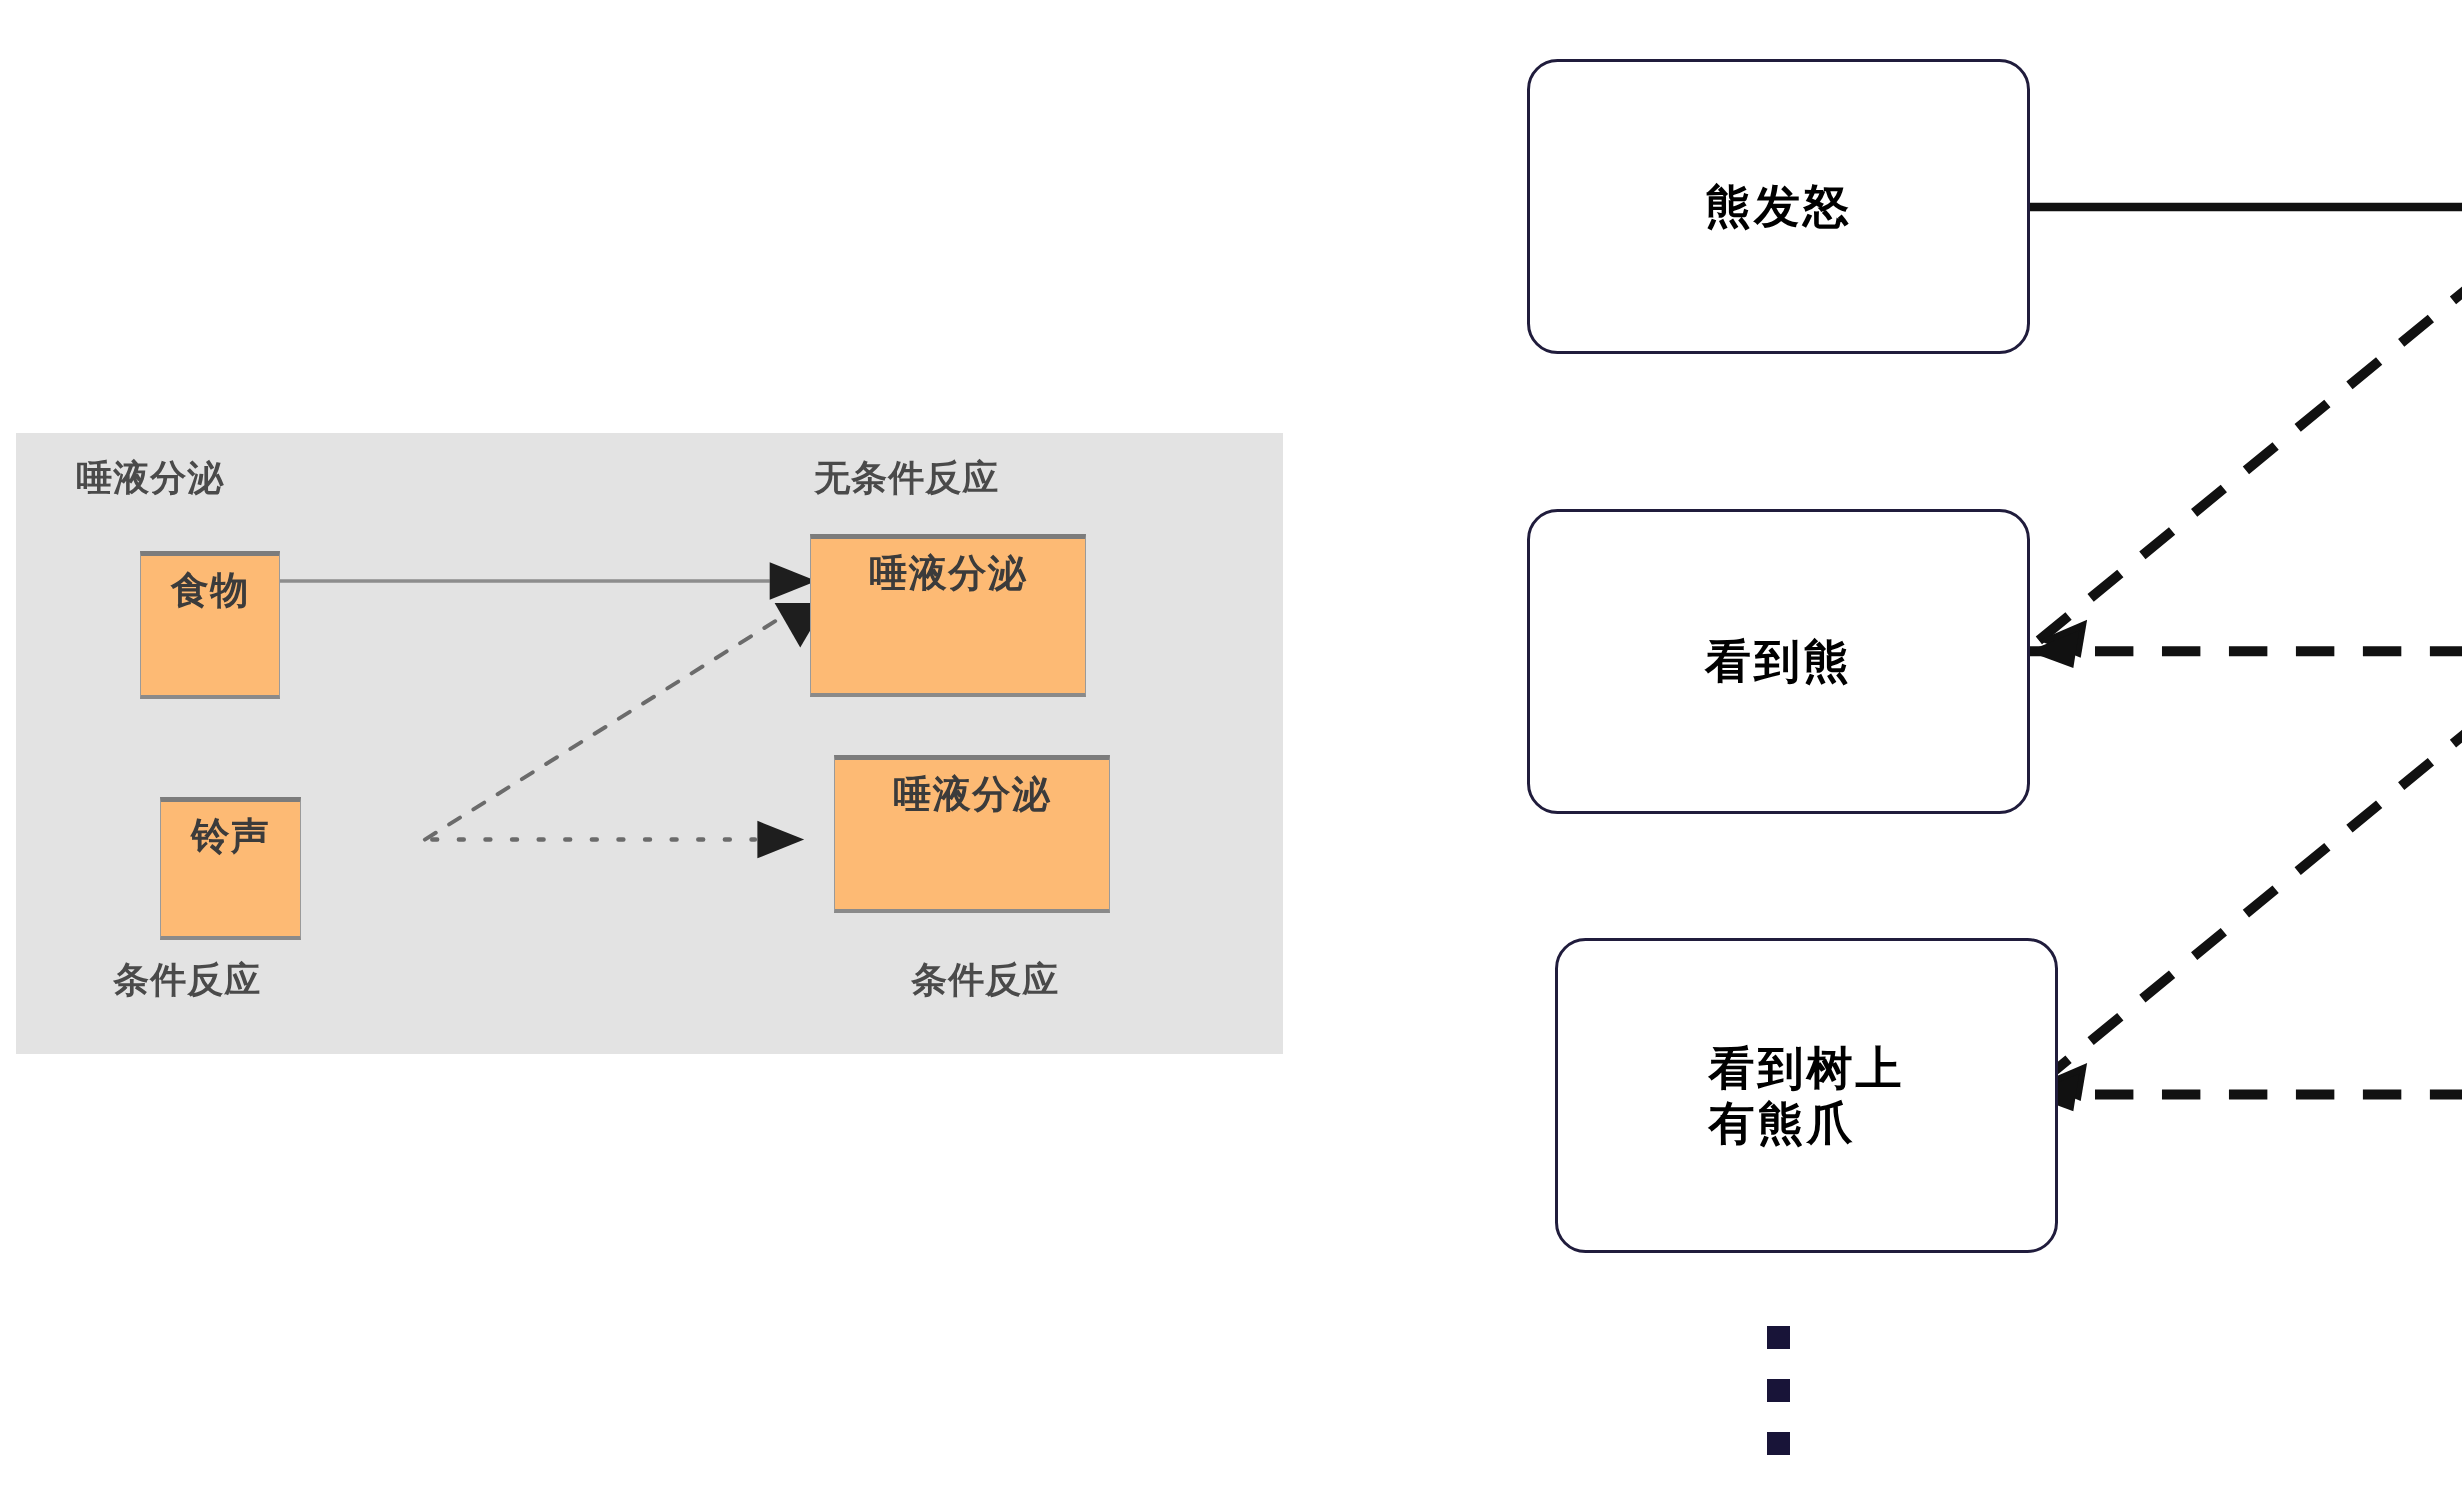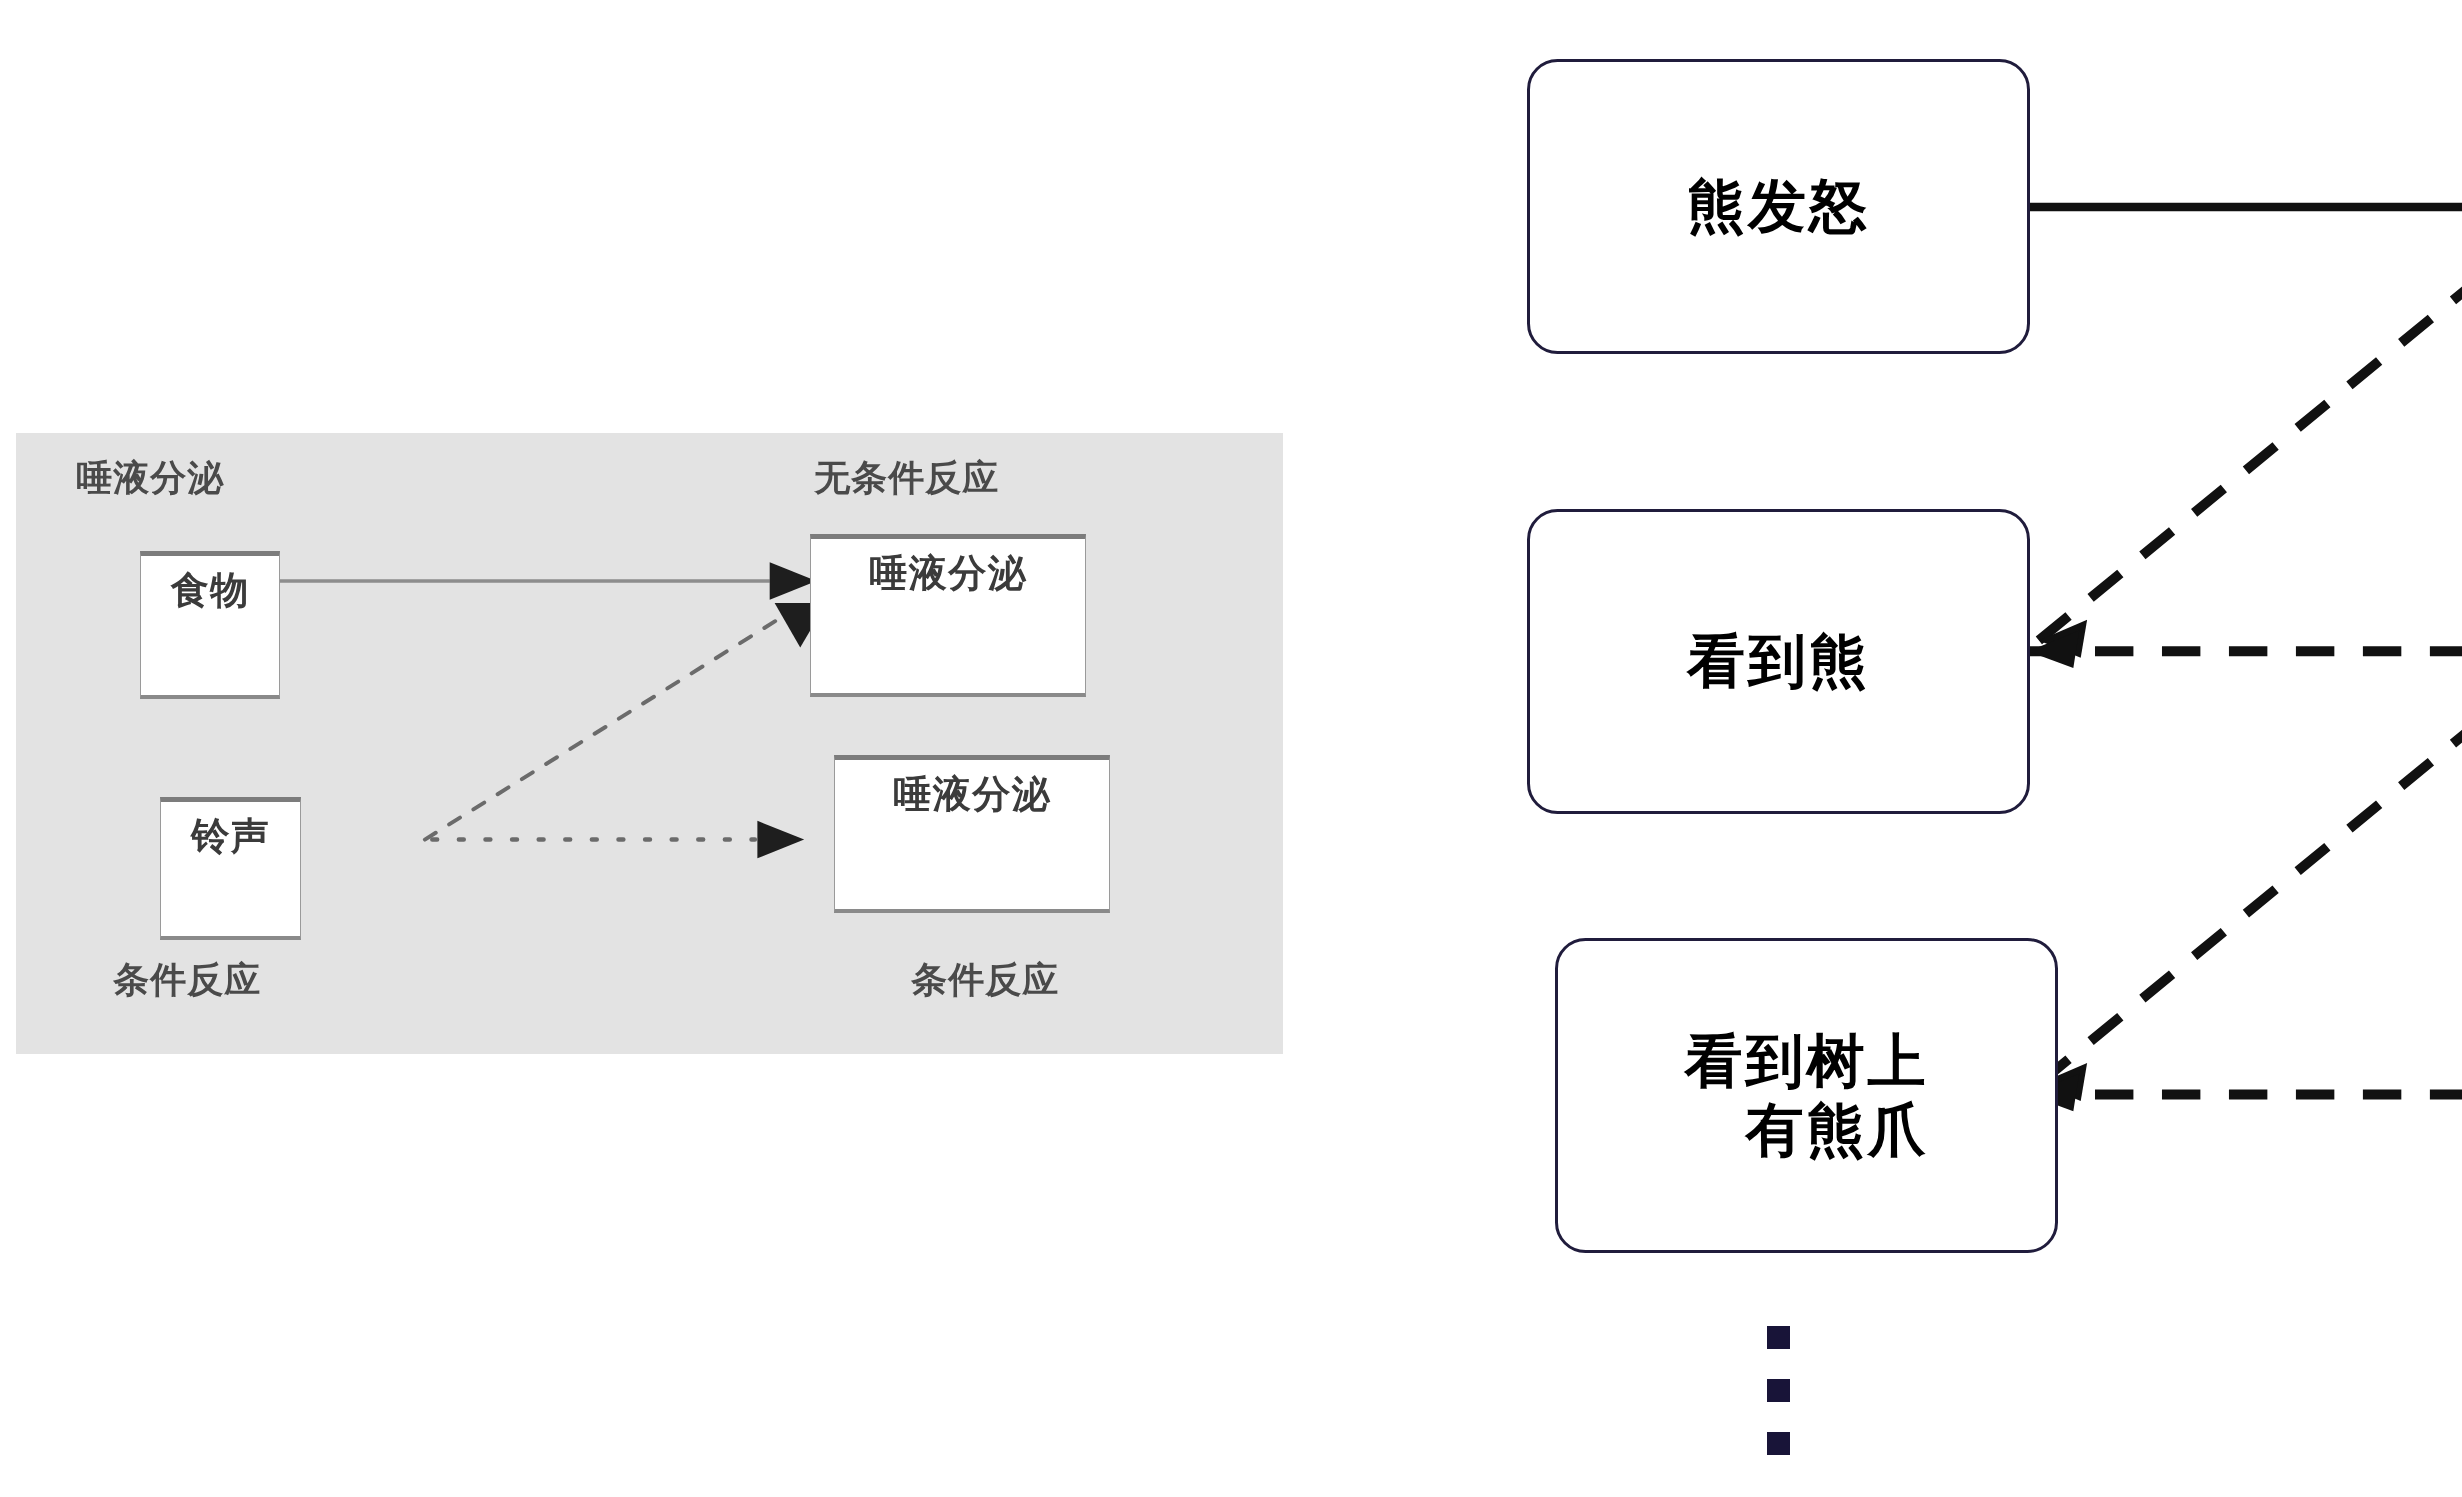--- a/index.html
+++ b/index.html
@@ -28,21 +28,21 @@
     position: absolute;
     color: #4a4a4a;
     font-size: 36px;
     font-weight: 700;
     letter-spacing: 1px;
     white-space: nowrap;
     font-family: "DejaVu Sans", "Liberation Sans", sans-serif;
   }
   .cc-box {
     position: absolute;
-    background: #ffffff;
+    background: #fdba74;
     border: 1.5px solid #9a9a9a;
     border-top: 5.4px solid #7c7c7c;
     border-bottom: 4.4px solid #8a8a8a;
     box-sizing: border-box;
     padding-left: 20px;
   }
   .cc-box .cc-box-text {
     position: absolute;
     left: 0;
     right: 0;
@@ -86,25 +86,25 @@
     box-sizing: border-box;
     border-radius: 30.5px;
     display: flex;
     align-items: center;
     justify-content: center;
   }
   .rl-box.left-col  { border: 3.9px solid #201c3c; }
 
   .rl-box .rl-cn {
     color: #000000;
-    font-size: 58px;
+    font-size: 46px;
     font-weight: 700;
     letter-spacing: 3px;
     line-height: 1.18;
-    text-align: right;
+    text-align: left;
     white-space: pre-line;
     font-family: "DejaVu Sans", "Liberation Sans", sans-serif;
   }
 
   .ellipsis-col {
     position: absolute;
     display: flex;
     flex-direction: column;
     align-items: center;
   }

